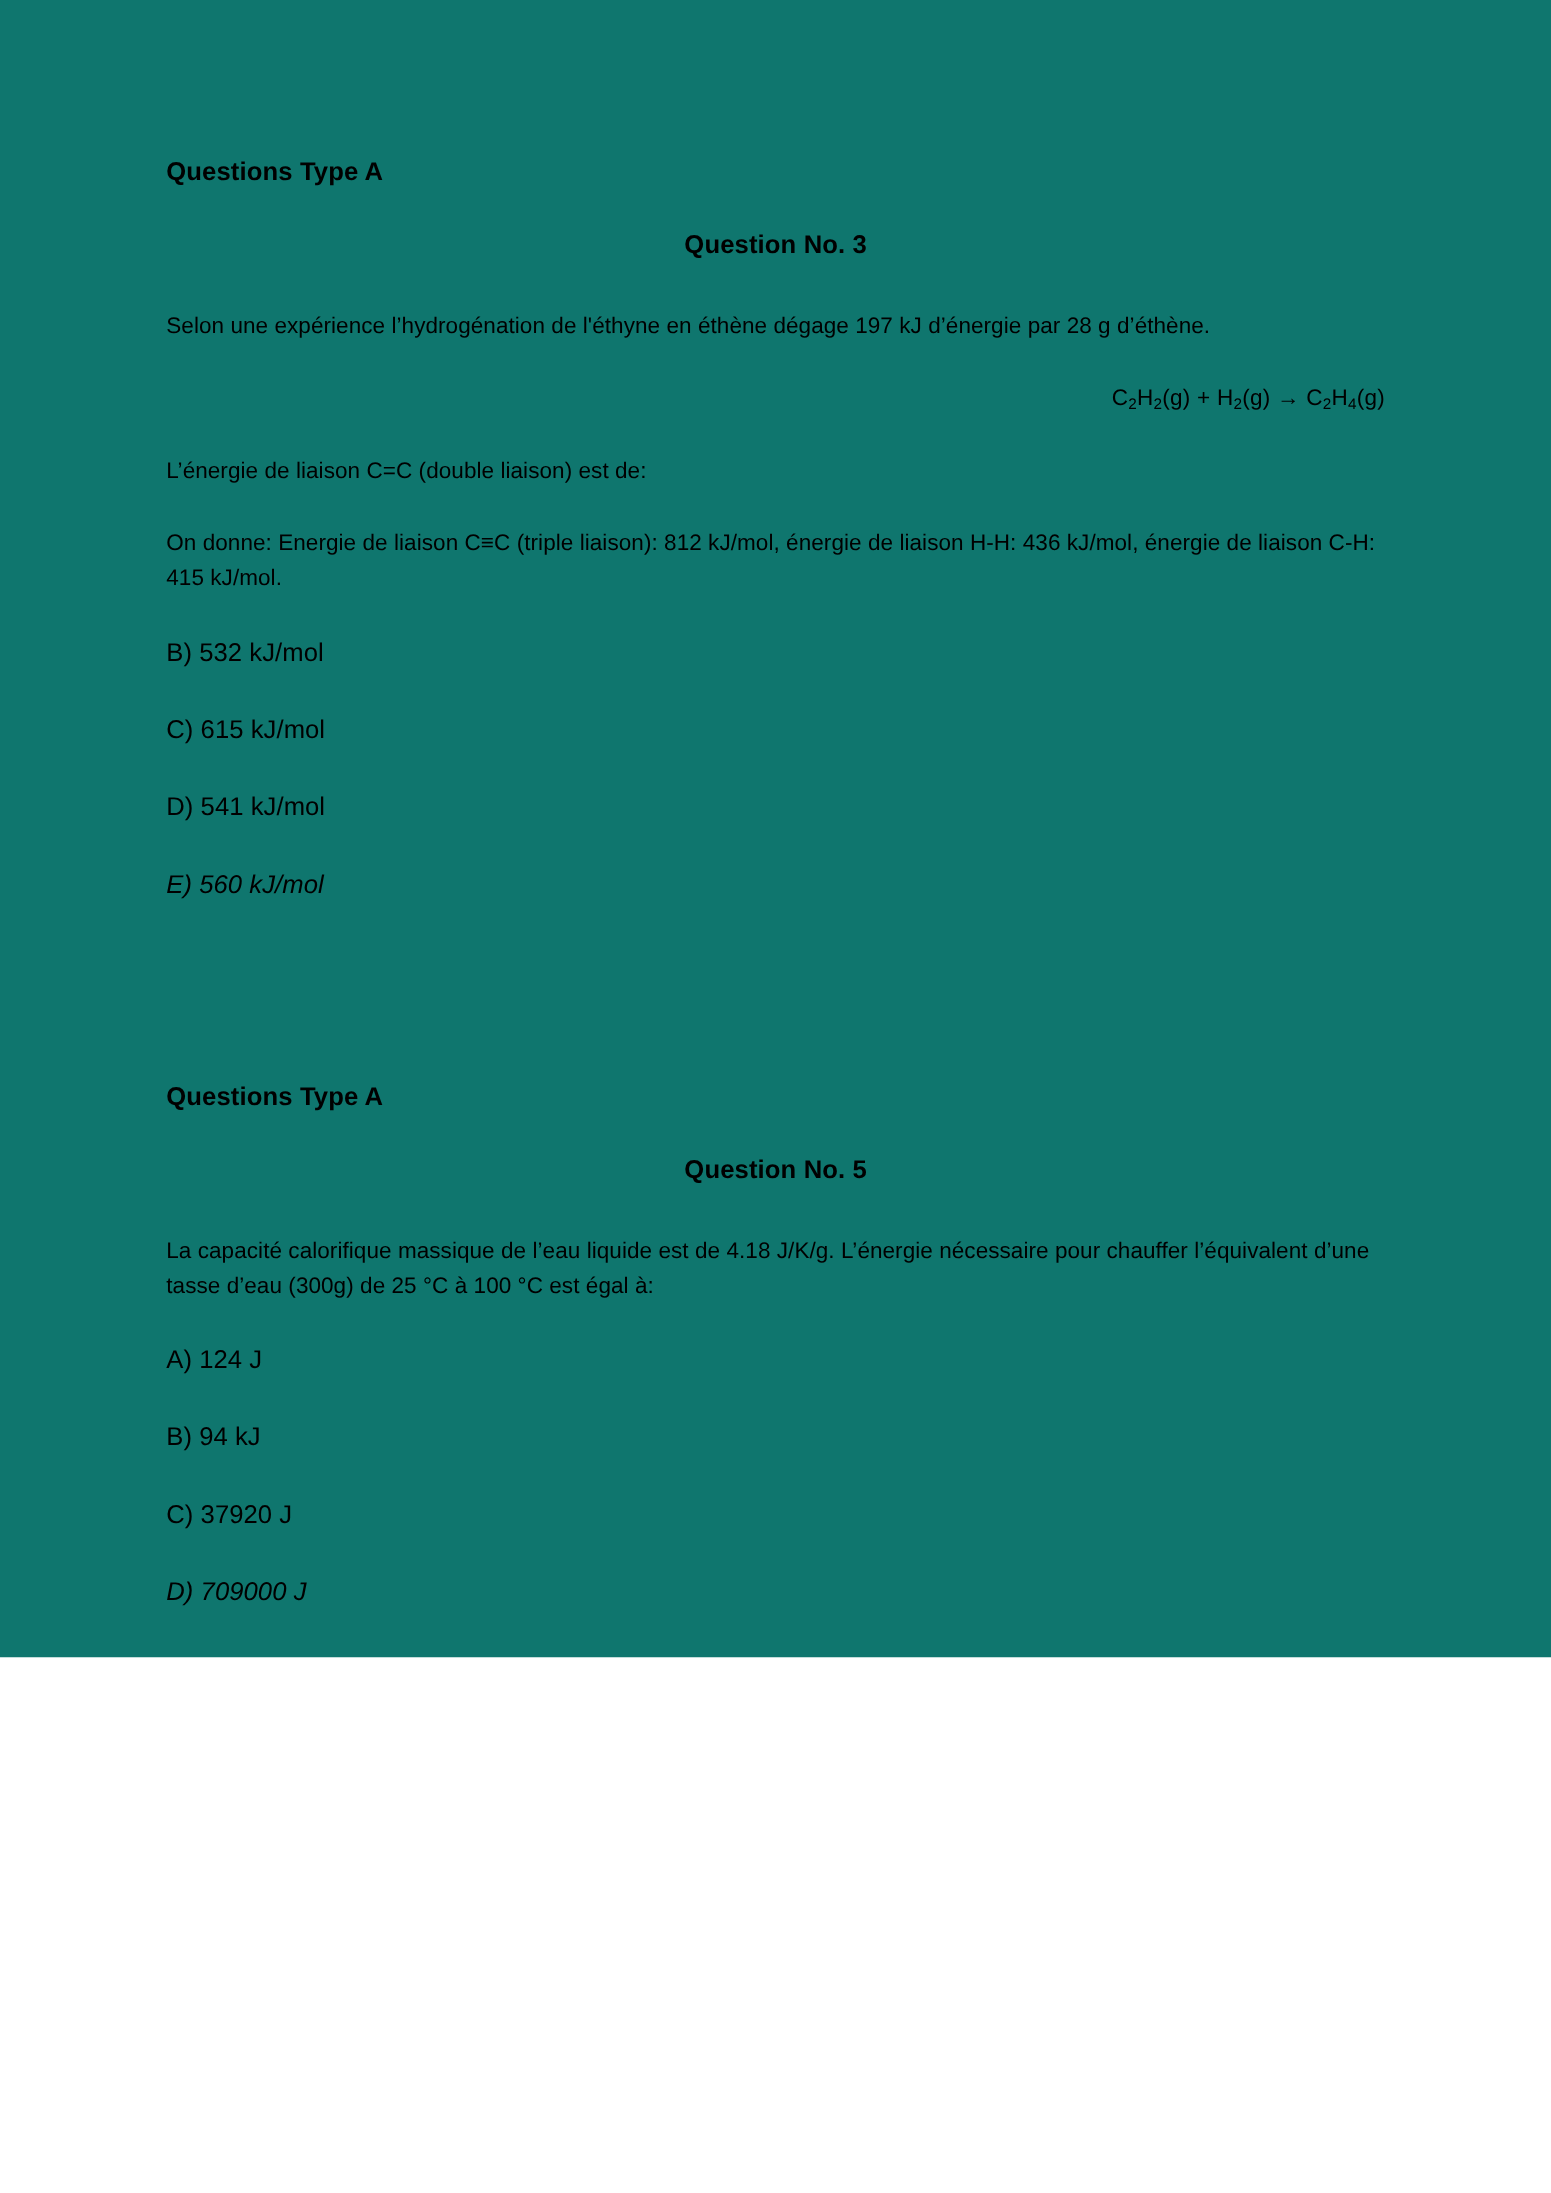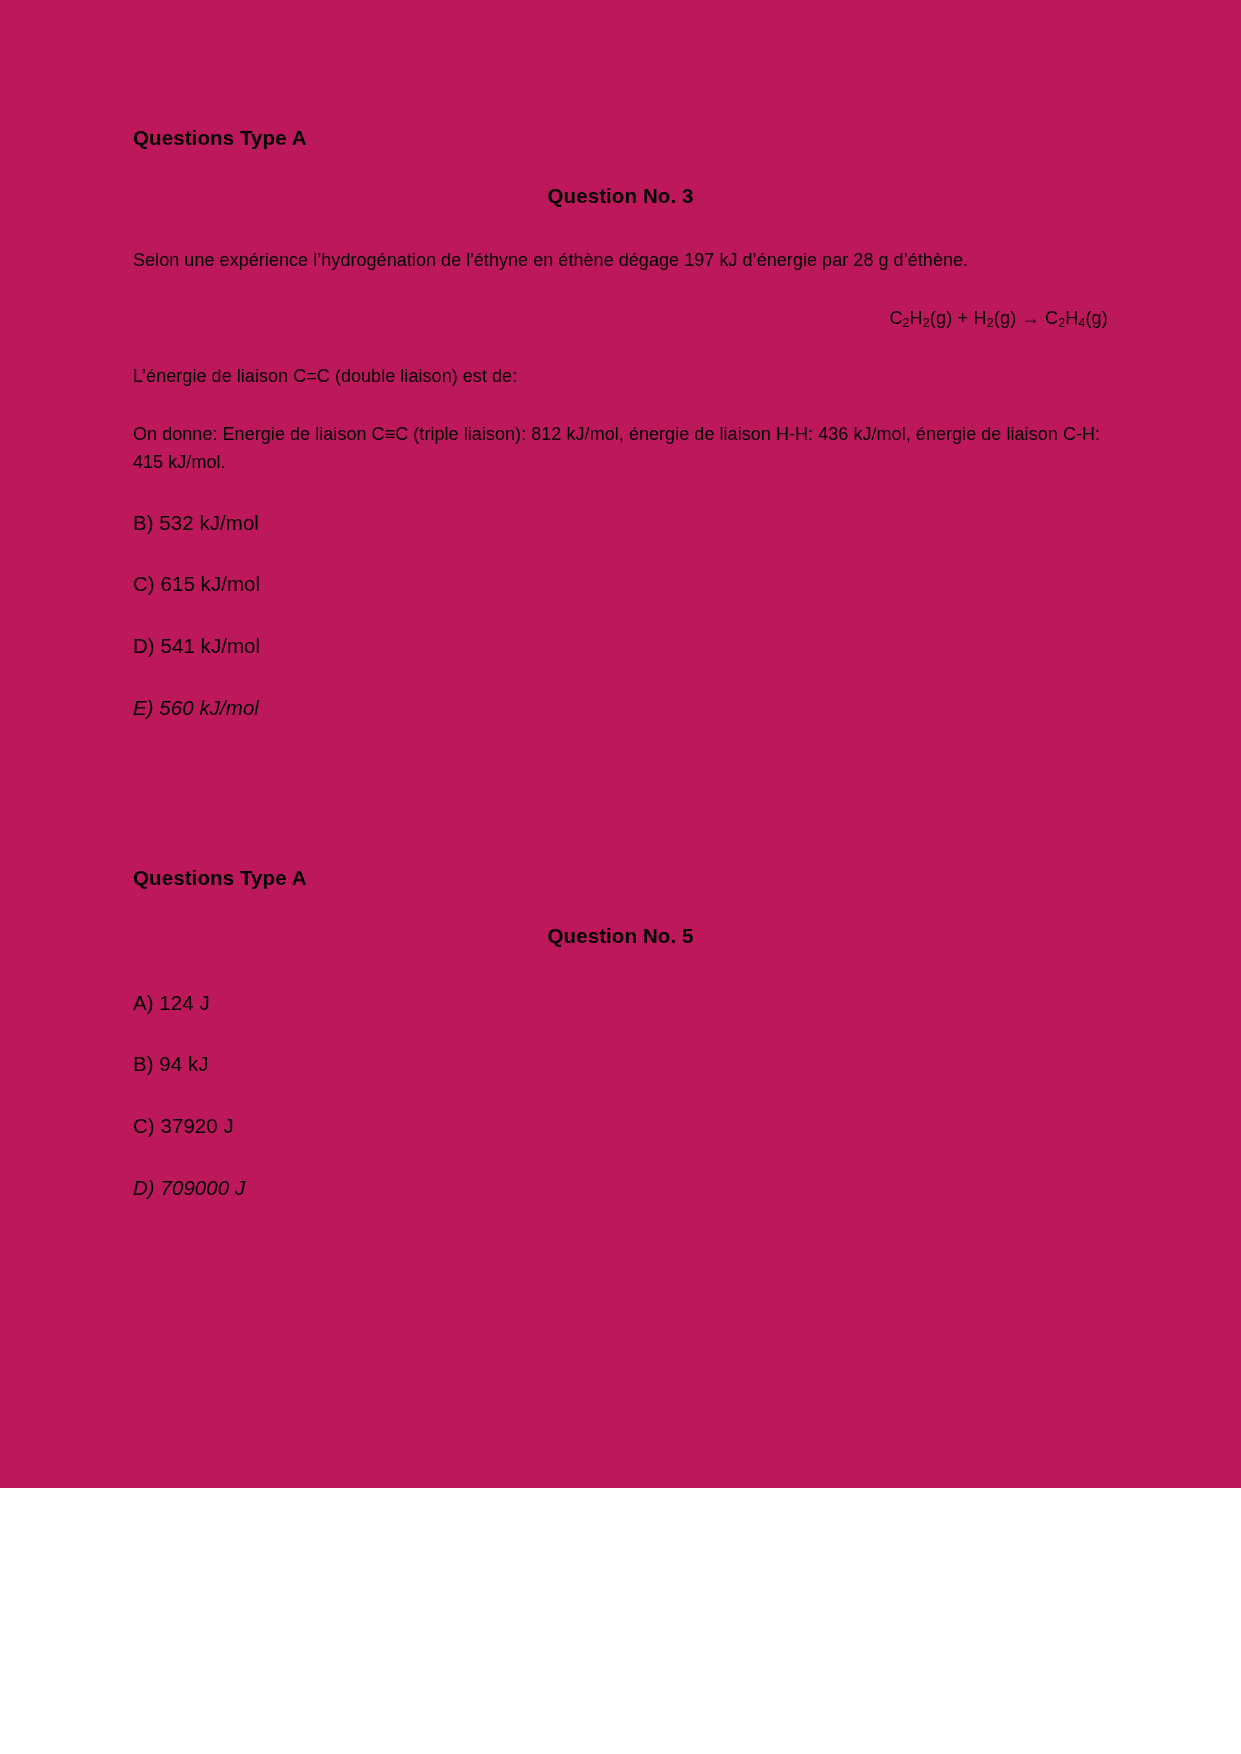--- a/index.html
+++ b/index.html
@@ -8,23 +8,23 @@
     background: #ffffff;
   }
   body {
     font-family: "Liberation Sans", sans-serif;
     color: #000000;
     -webkit-font-smoothing: antialiased;
   }
   .page {
     position: relative;
     width: 1241px;
-    height: 1488px;
+    height: 1326px;
     margin: 0 auto;
-    background: #be185d;
+    background: #0f766e;
     overflow: hidden;
     box-sizing: border-box;
   }
   .content {
     position: absolute;
     left: 133px;
     top: 124px;
     width: 975px;
   }
   .question-block {
@@ -99,20 +99,21 @@
       <div class="option">C) 615 kJ/mol</div>
       <div class="option">D) 541 kJ/mol</div>
       <div class="option">E) 560 kJ/mol</div>
     </div>
 
     <div class="block-gap"></div>
 
     <div class="question-block">
       <div class="heading">Questions Type A</div>
       <div class="heading sub">Question No. 5</div>
+      <p class="para wide-para">La capacité calorifique massique de l’eau liquide est de 4.18 J/K/g. L’énergie nécessaire pour chauffer l’équivalent d’une tasse d’eau (300g) de 25 °C à 100 °C est égal à:</p>
       <div class="option">A) 124 J</div>
       <div class="option">B) 94 kJ</div>
       <div class="option">C) 37920 J</div>
       <div class="option">D) 709000 J</div>
     </div>
 
   </div>
 </div>
 
 </body></html>

